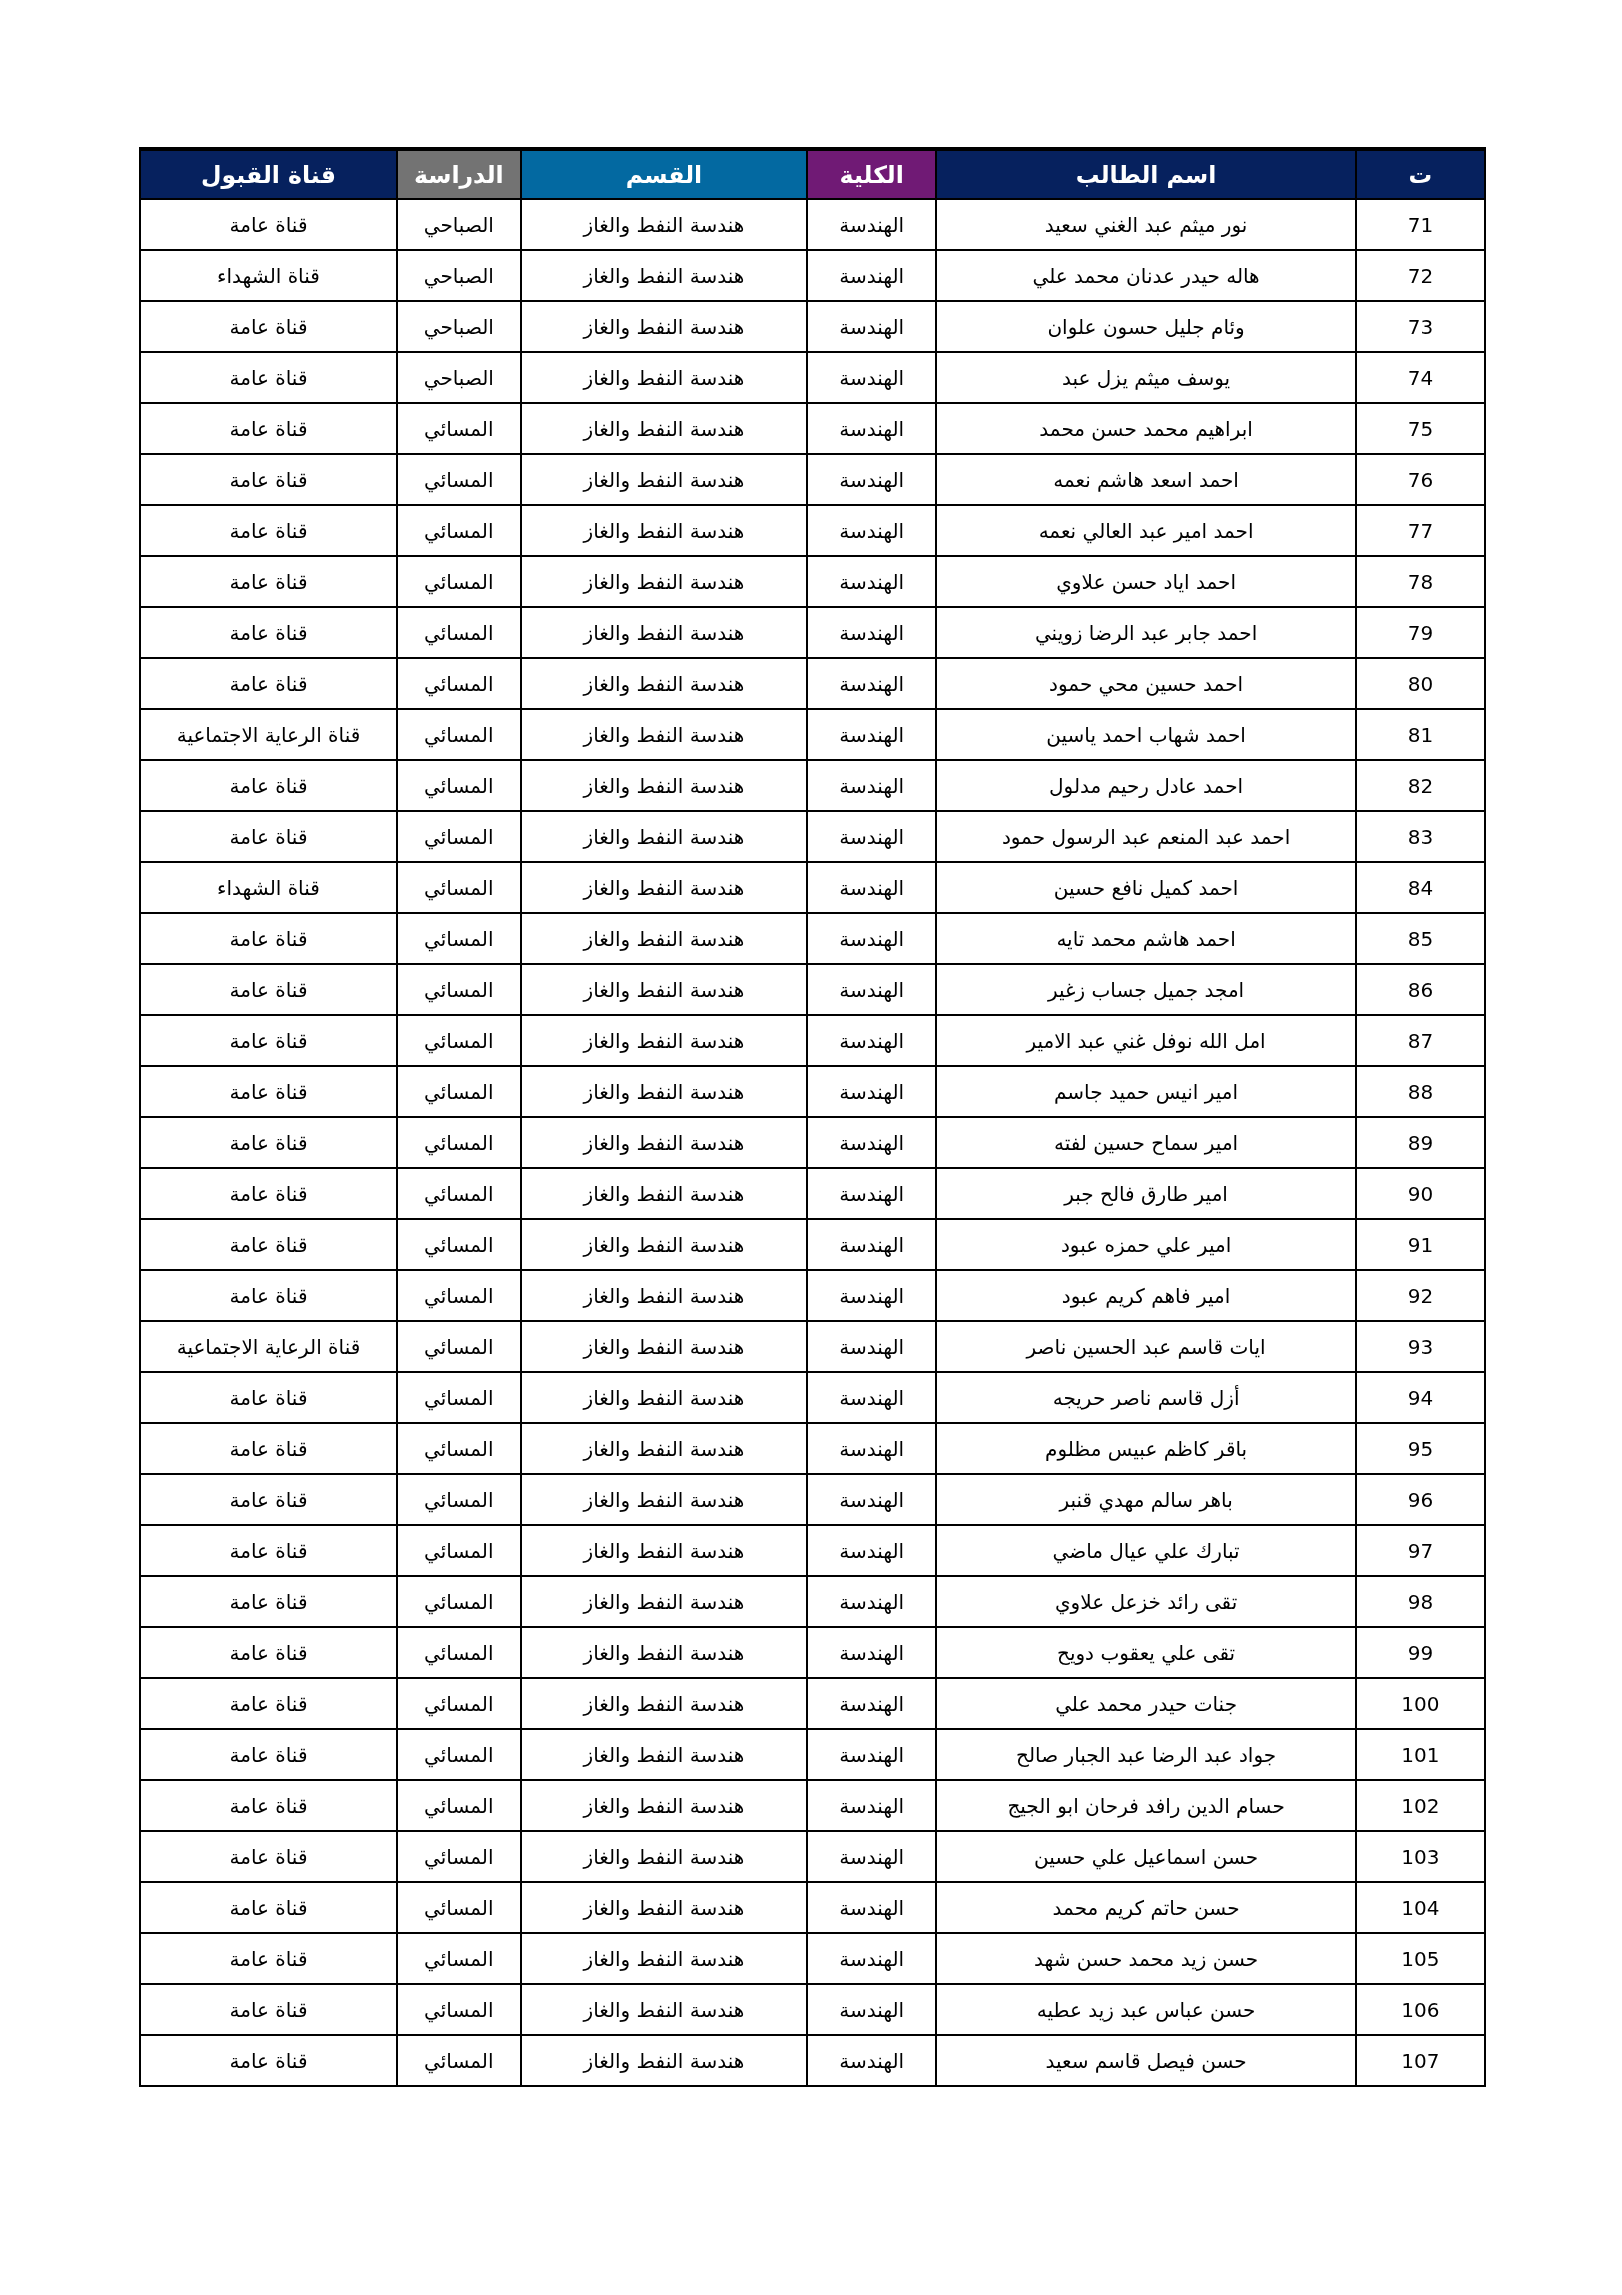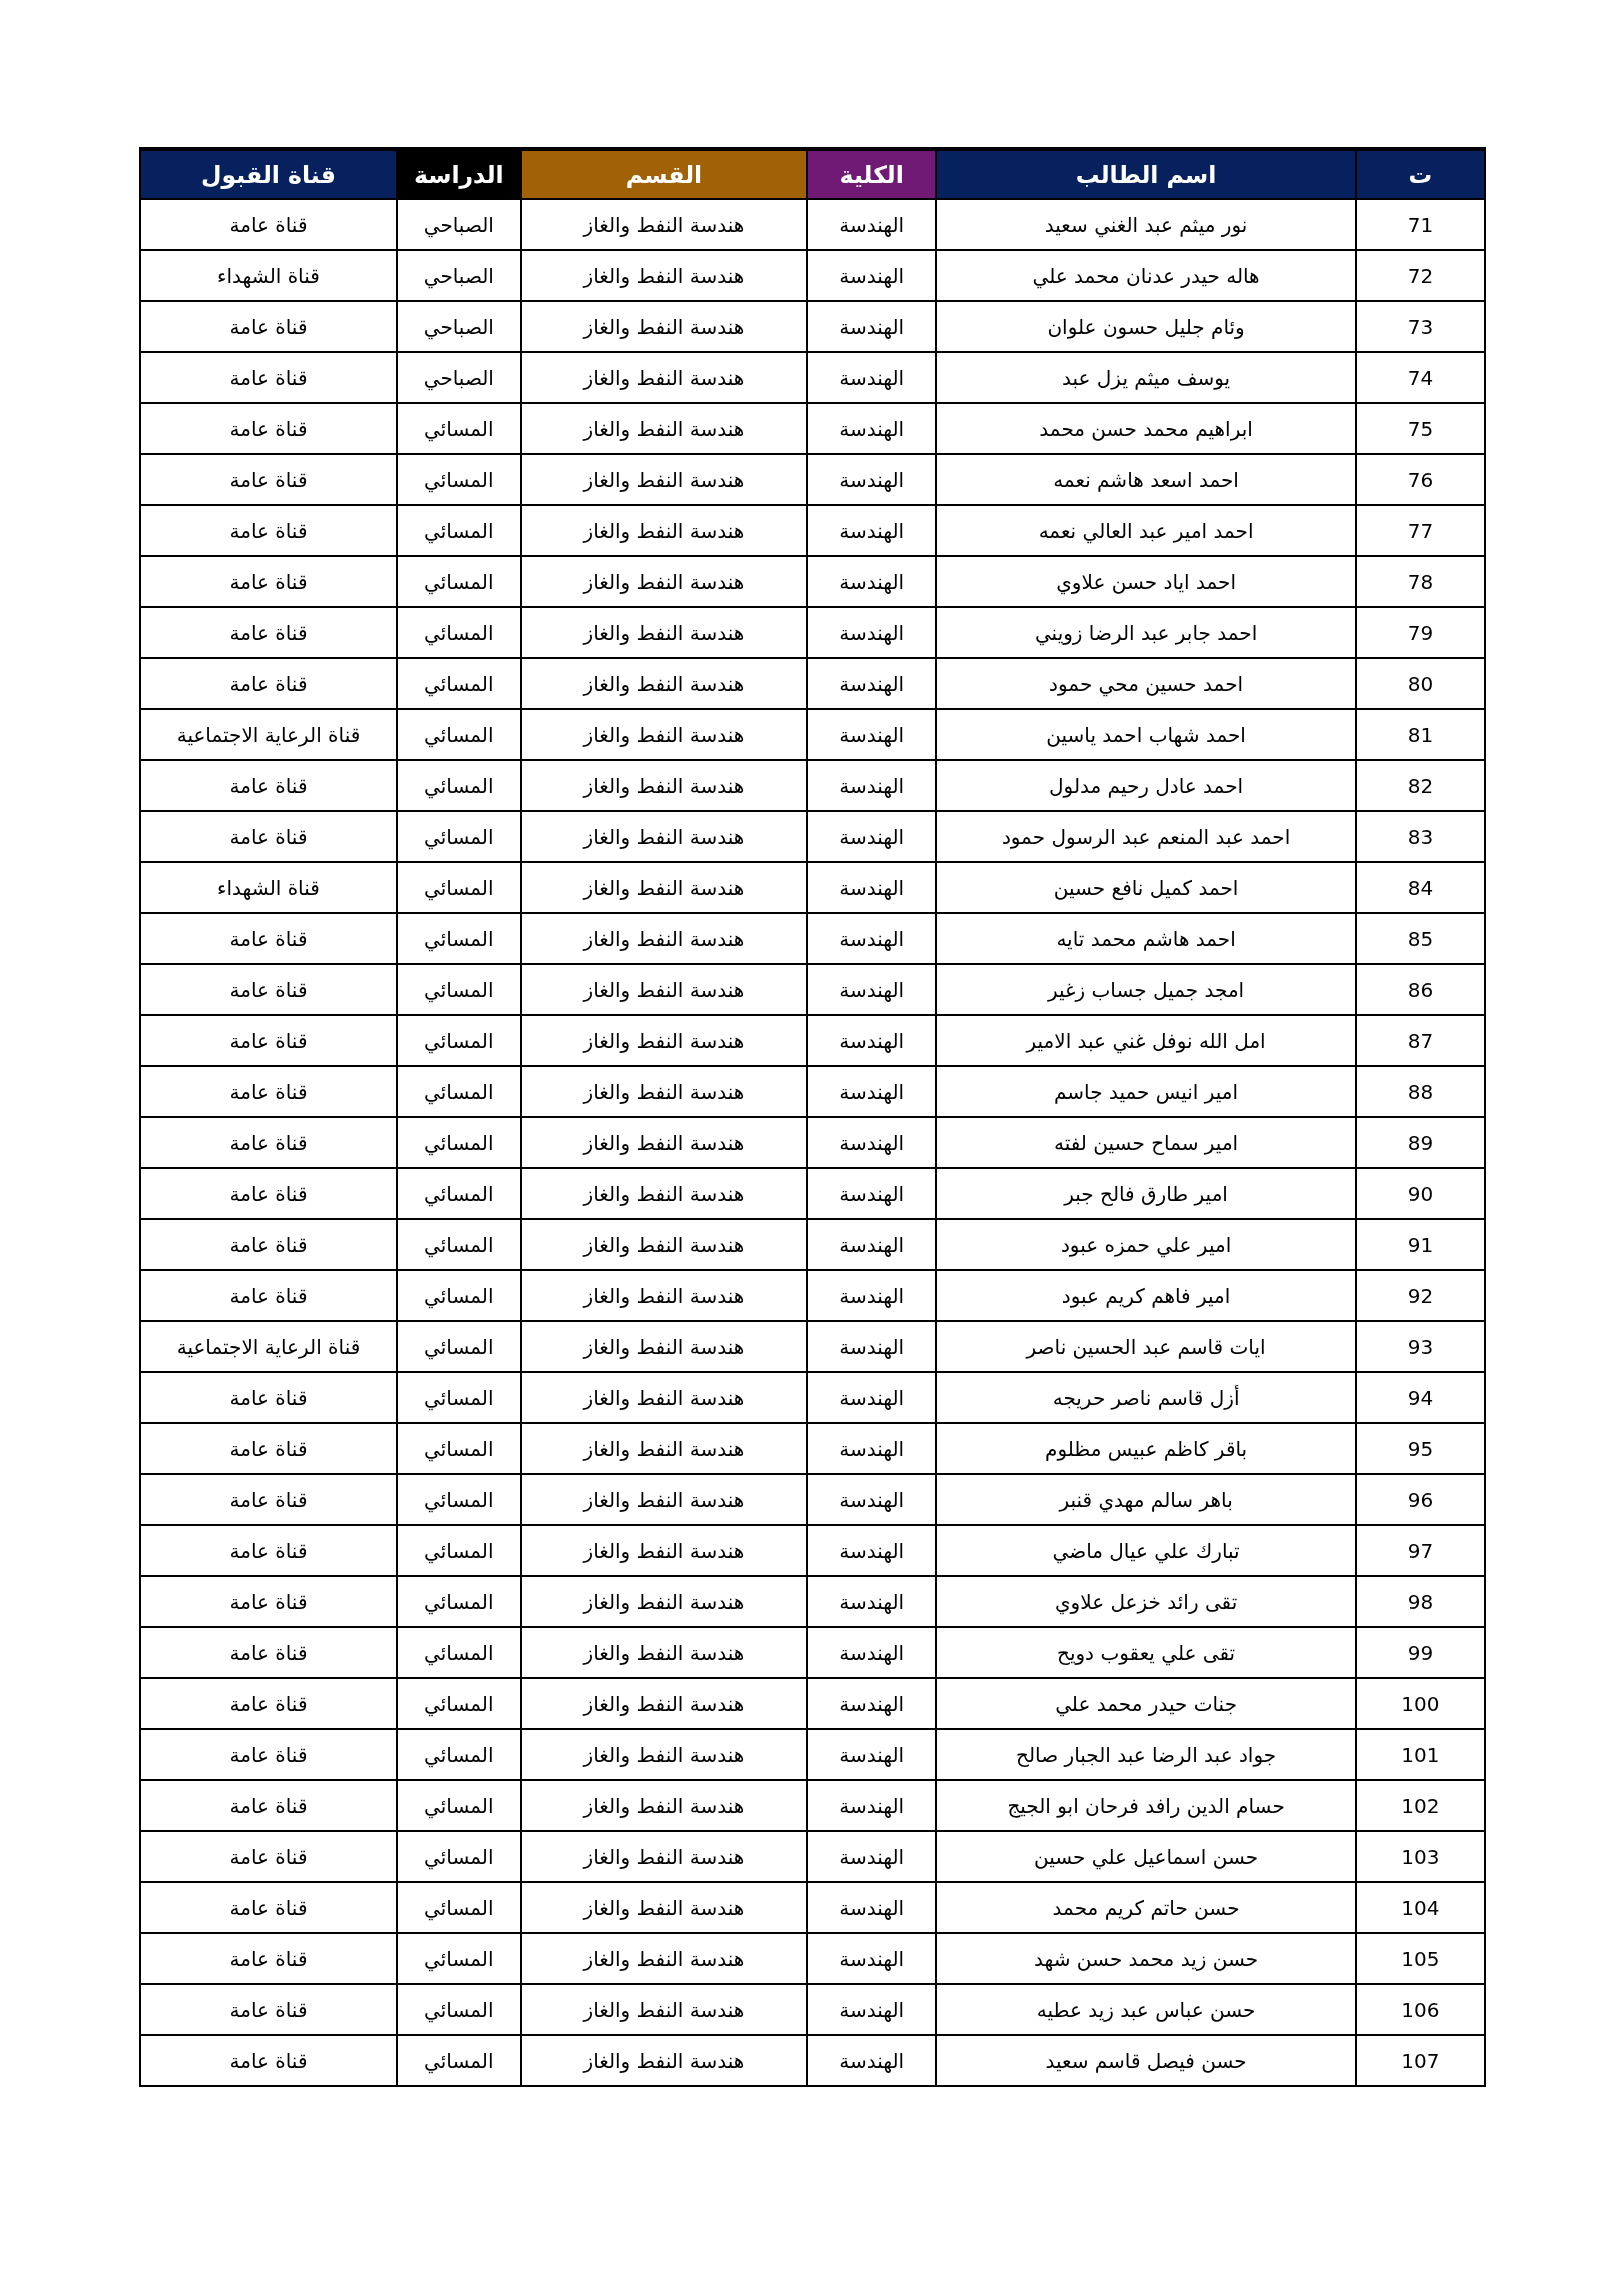--- a/index.html
+++ b/index.html
@@ -67,22 +67,22 @@
         <col class="c-col">
       <col class="c-dept">
         <col class="c-study">
         <col class="c-chan">
     </colgroup>
     <thead>
       <tr>
         <th style="background: rgb(6, 33, 94); color: rgb(255, 255, 255);">ت</th>
         <th style="background: rgb(6, 33, 94); color: rgb(255, 255, 255);">اسم الطالب</th>
         <th style="background: #701a75; color: rgb(255, 255, 255);">الكلية</th>
-        <th style="background: #a16207; color: rgb(255, 255, 255);">القسم</th>
-        <th style="background: #000000; color: rgb(255, 255, 255);">الدراسة</th>
+        <th style="background: #0369a1; color: rgb(255, 255, 255);">القسم</th>
+        <th style="background: #737373; color: rgb(255, 255, 255);">الدراسة</th>
         <th style="background: rgb(6, 33, 94); color: rgb(255, 255, 255);">قناة القبول</th>
       </tr>
     </thead>
     <tbody id="roster-body">
     <tr>
       <td class="cell-no">71</td>
       <td class="cell-name">نور ميثم عبد الغني سعيد</td>
       <td class="cell-college">الهندسة</td>
       <td class="cell-dept">هندسة النفط والغاز</td>
       <td class="cell-study">الصباحي</td>

